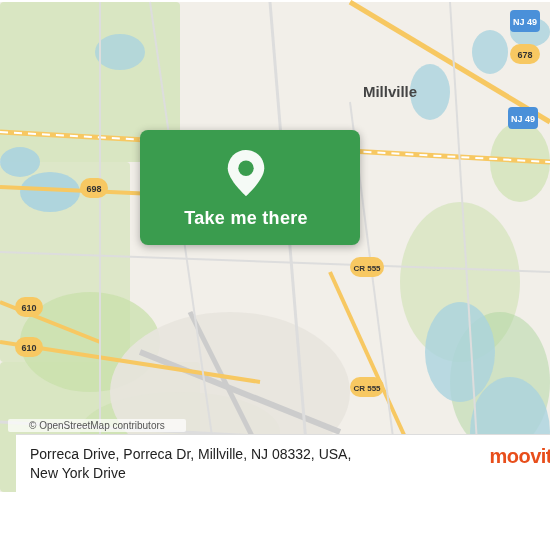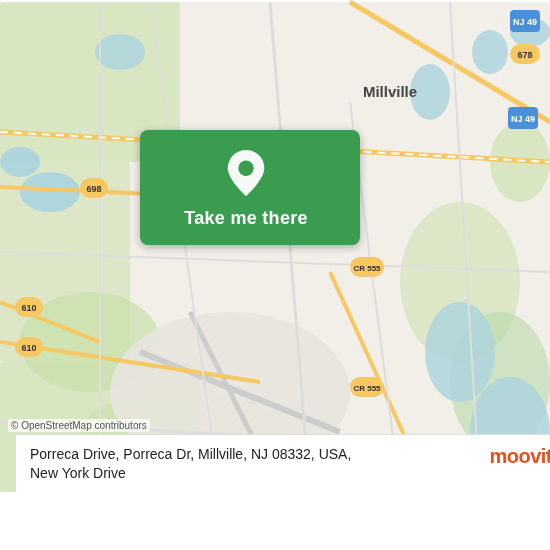--- a/index.html
+++ b/index.html
@@ -91,21 +91,21 @@
       line-height: 1.4;
     }
 
     #osm-credit {
       font-size: 10px;
       color: #555;
       position: absolute;
       bottom: 62px;
       left: 8px;
       background: rgba(255,255,255,0.7);
-      padding: 1px 3px;
+      padding: 1px 21px;
       border-radius: 2px;
       z-index: 15;
     }
 
     #moovit-logo {
       display: flex;
       align-items: center;
       margin-left: 10px;
       flex-shrink: 0;
     }

